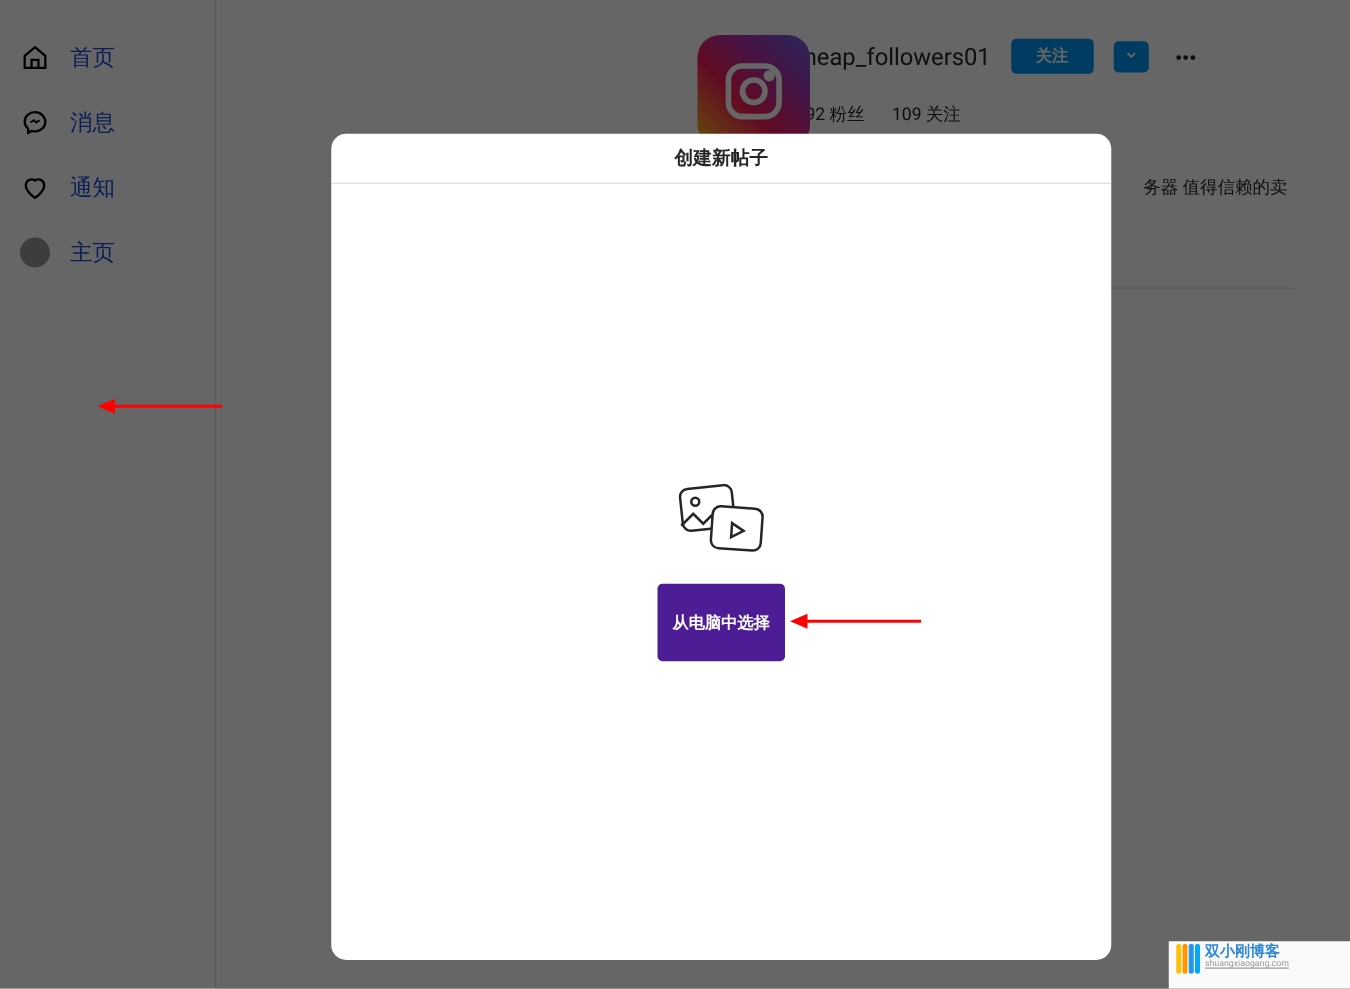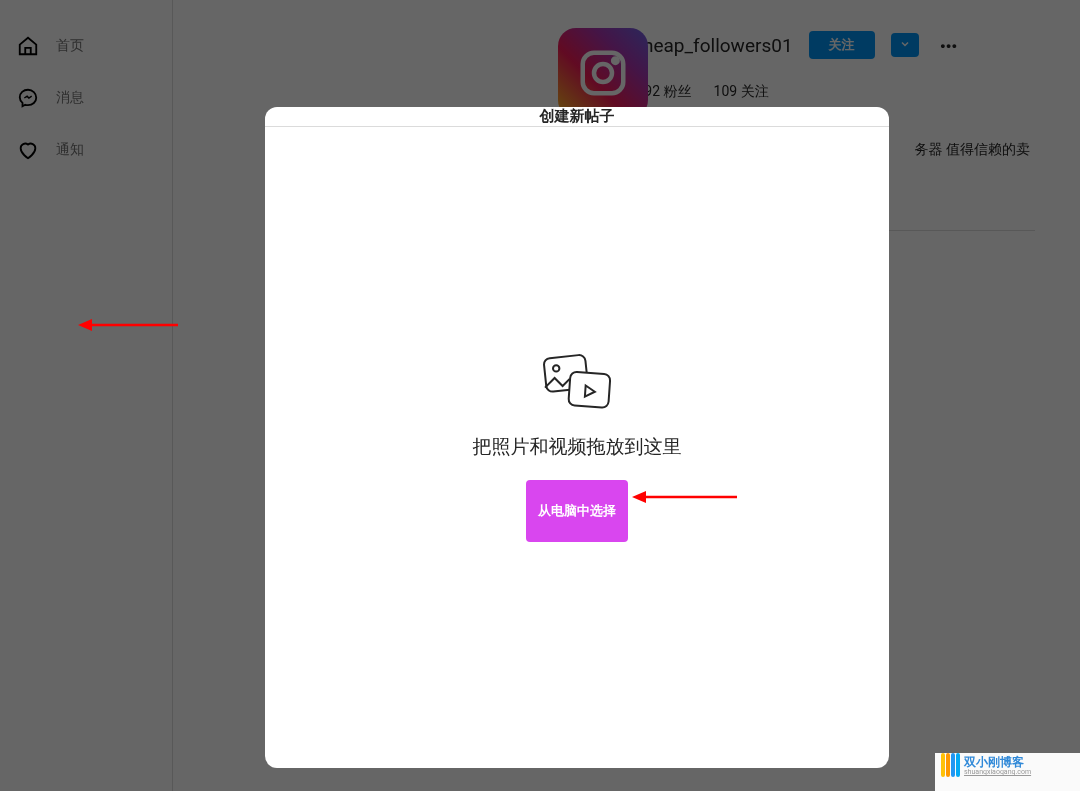--- a/index.html
+++ b/index.html
@@ -2,51 +2,51 @@
 <html><head>
   <meta charset="utf-8">
   <style>
     * { margin: 0; padding: 0; box-sizing: border-box; }
     body { font-family: -apple-system, BlinkMacSystemFont, "Segoe UI", Roboto, Helvetica, Arial, sans-serif; background: #fff; width: 1080px; height: 791px; overflow: hidden; position: relative; }
     
     .sidebar { position: absolute; left: 0; top: 0; width: 173px; height: 100%; background: #fff; border-right: 1px solid #dbdbdb; padding: 18px 12px 20px 12px; }
     .logo { font-family: cursive; font-size: 26px; font-weight: 500; padding: 10px 4px 24px 4px; font-style: italic; color: #000; }
     .nav-item { display: flex; align-items: center; padding: 12px 4px; margin: 4px 0; cursor: pointer; color: #000; }
     .nav-item .icon { width: 24px; height: 24px; margin-right: 16px; display: flex; align-items: center; justify-content: center; color: #000; }
-    .nav-item .label { font-size: 14px; color: #737373; }
+    .nav-item .label { font-size: 18px; color: #1d4ed8; }
     .nav-item.create .icon { background: #000; border-radius: 6px; color: #fff; }
     .nav-item.profile .icon { background: #999; border-radius: 50%; }
     
     .main { position: absolute; left: 173px; top: 0; right: 0; height: 100%; padding: 25px 50px; }
     .avatar-large { width: 90px; height: 90px; border-radius: 18px; position: absolute; left: 385px; top: 28px; background: linear-gradient(45deg, #fdc11e 0%, #f31b58 40%, #ab35b0 70%, #6c62e5 100%); display: flex; align-items: center; justify-content: center; }
     .avatar-large svg { width: 54px; height: 54px; }
     .profile-info { margin-left: 360px; padding-top: 6px; }
     .username-row { display: flex; align-items: center; gap: 16px; }
     .username { font-size: 19px; color: #262626; font-weight: 400; }
     .follow-btn { background: #0095f6; color: #fff; border: none; padding: 5px 20px; border-radius: 4px; font-size: 13px; font-weight: 600; cursor: pointer; }
     .dropdown-btn { background: #0095f6; color: #fff; border: none; padding: 5px 8px; border-radius: 4px; font-size: 11px; cursor: pointer; }
     .more-btn { background: none; border: none; cursor: pointer; color: #262626; padding: 0 6px; font-weight: bold; letter-spacing: 1px; }
     .stats-row { display: flex; gap: 22px; margin-top: 24px; font-size: 14px; color: #262626; }
     .bio-name { margin-top: 20px; font-size: 14px; font-weight: 600; color: #262626; }
     .bio-text { margin-top: 4px; font-size: 14px; color: #262626; }
     .tabs-divider { border-top: 1px solid #dbdbdb; margin-top: 50px; width: 100%; position: absolute; left: 245px; right: 45px; top: 180px; width: auto; }
     
     .overlay { position: absolute; inset: 0; background: rgba(0,0,0,0.6); }
     .modal { position: absolute; left: 265px; top: 107px; width: 624px; height: 661px; background: #fff; border-radius: 12px; overflow: hidden; display: flex; flex-direction: column; }
-    .modal-header { text-align: center; padding: 0 0; border-bottom: 1px solid #dbdbdb; font-size: 15px; font-weight: 600; color: #262626; }
+    .modal-header { text-align: center; padding: 10px 0; border-bottom: 1px solid #dbdbdb; font-size: 15px; font-weight: 600; color: #262626; }
     .modal-body { flex: 1; display: flex; flex-direction: column; align-items: center; justify-content: center; gap: 20px; }
     .media-icon { color: #262626; }
     .drag-text { font-size: 19px; color: #262626; }
-    .select-btn { background: #d946ef; color: #fff; border: none; padding: 22px 12px; border-radius: 4px; font-size: 13px; font-weight: 600; cursor: pointer; }
+    .select-btn { background: #4c1d95; color: #fff; border: none; padding: 22px 12px; border-radius: 4px; font-size: 13px; font-weight: 600; cursor: pointer; }
     
     .arrow { position: absolute; pointer-events: none; }
     .arrow1 { left: 78px; top: 318px; width: 100px; height: 14px; }
     .arrow2 { left: 632px; top: 490px; width: 105px; height: 14px; }
     
-    .watermark { position: absolute; right: 0; bottom: 0; width: 145px; height: 38px; background: #fafafa; display: flex; align-items: flex-end; padding: 14px 6px; font-size: 12px; gap: 4px; }
+    .watermark { position: absolute; right: 0; bottom: 0; width: 145px; height: 38px; background: #fafafa; display: flex; align-items: flex-start; padding: 2px 6px; font-size: 12px; gap: 4px; }
     .watermark .bars { display: flex; gap: 1px; }
     .watermark .bars span { width: 4px; height: 24px; border-radius: 2px; }
     .wm-text { display: flex; flex-direction: column; line-height: 1.1; }
     .wm-text .line2 { font-size: 7px; color: #999; text-decoration: underline; }
   </style>
 </head>
 <body>
 
 <div class="sidebar">
 
@@ -74,20 +74,24 @@
   <div class="nav-item">
     <span class="icon">
       <svg viewBox="0 0 24 24" width="22" height="22" fill="none" stroke="currentColor" stroke-width="2">
           <path d="M12 21s-8-5-8-11a5 5 0 0 1 8-4 5 5 0 0 1 8 4c0 6-8 11-8 11z"></path>
         </svg>
     </span>
     <span class="label">通知</span>
   </div>
 
 
+  <div class="nav-item profile">
+    <span class="icon"></span>
+    <span class="label">主页</span>
+  </div>
 </div>
 
 <div class="main">
   <div class="avatar-large">
     <svg viewBox="0 0 24 24" fill="none" stroke="#fff" stroke-width="2">
         <rect x="3" y="3" width="18" height="18" rx="5"></rect>
         <circle cx="12" cy="12" r="4"></circle>
         <circle cx="17.5" cy="6.5" r="1" fill="#fff"></circle>
       </svg>
   </div>
@@ -121,21 +125,20 @@
   <div class="modal-body">
     <div class="media-icon">
       <svg width="80" height="56" viewBox="0 0 96 70" fill="none" stroke="#262626" stroke-width="2.5">
         <rect x="6" y="6" width="52" height="42" rx="8" transform="rotate(-6 6 6)"></rect>
         <circle cx="22" cy="18" r="4"></circle>
         <path d="M8 42 l12 -12 l10 10 l8 -8 l14 14"></path>
         <rect x="40" y="22" width="50" height="42" rx="8" fill="#fff" transform="rotate(4 40 22)"></rect>
         <polygon points="60,38 60,52 72,45" transform="rotate(4 40 22)"></polygon>
       </svg>
     </div>
-    <div class="drag-text">把照片和视频拖放到这里</div>
     <button class="select-btn">从电脑中选择</button>
   </div>
 </div>
 
 <svg class="arrow arrow1" viewBox="0 0 100 14">
   <line x1="100" y1="7" x2="8" y2="7" stroke="#ff0000" stroke-width="2.5"></line>
   <polygon points="0,7 14,1 14,13" fill="#ff0000"></polygon>
 </svg>
 <svg class="arrow arrow2" viewBox="0 0 105 14">
   <line x1="105" y1="7" x2="8" y2="7" stroke="#ff0000" stroke-width="2.5"></line>

